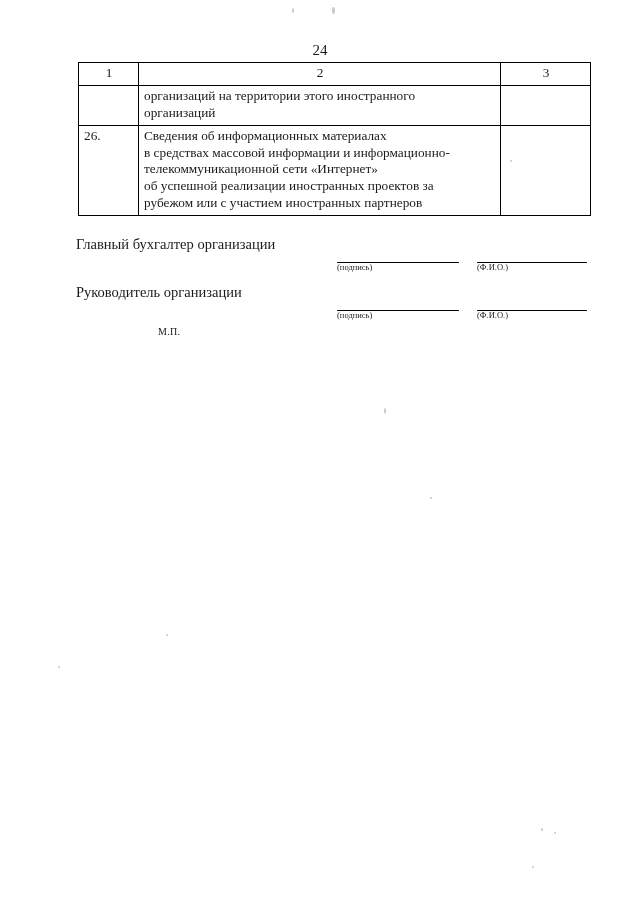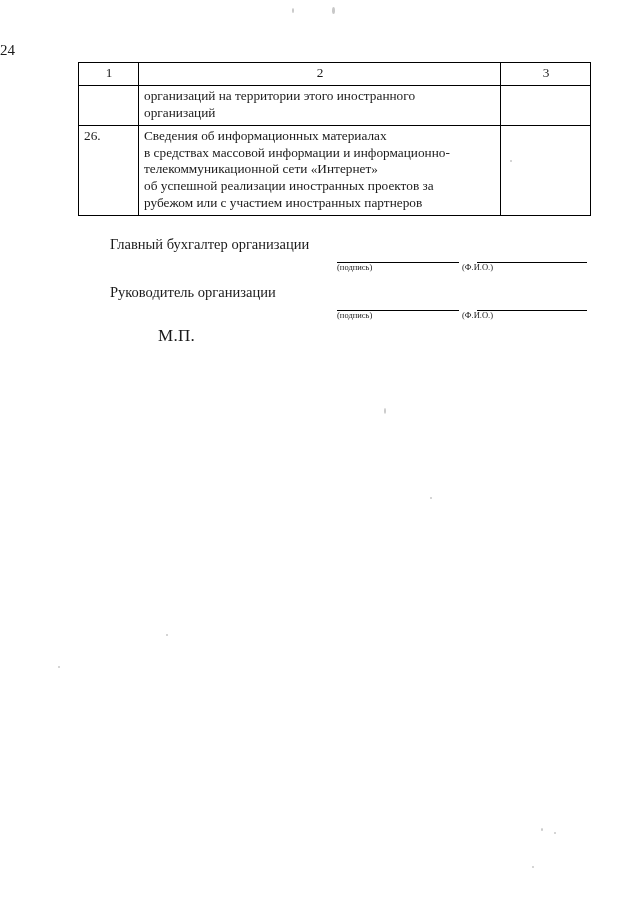--- a/index.html
+++ b/index.html
@@ -18,20 +18,21 @@
   .page {
     position: relative;
     width: 640px;
     height: 905px;
   }
   .page-number {
     position: absolute;
     top: 42px;
     left: 0;
     width: 640px;
+    text-align: center;
     font-size: 15px;
     font-family: "Liberation Serif", serif;
   }
   table.doc-table {
     position: absolute;
     top: 62px;
     left: 78px;
     width: 484px;
     border-collapse: collapse;
     table-layout: fixed;
@@ -64,43 +65,42 @@
   .sig-row {
     position: relative;
     height: 48px;
   }
   .sig-label {
     position: absolute;
     left: 76px;
     top: 0;
     font-size: 14.5px;
     white-space: nowrap;
-    margin-left: 34px;
   }
   .sig-line {
     position: absolute;
     border-bottom: 1px solid #000000;
     height: 15px;
   }
   .sig-line.a { left: 337px; width: 122px; top: 11px; }
   .sig-line.b { left: 477px; width: 110px; top: 11px; }
   .sig-caption {
     position: absolute;
     top: 26px;
     font-size: 8.5px;
     text-align: left;
     font-family: "Liberation Serif", serif;
   }
   .sig-caption.a { left: 337px; width: 122px; }
-  .sig-caption.b { left: 462px; width: 110px; }
+  .sig-caption.b { left: 477px; width: 110px; }
   .mp {
     position: absolute;
     top: 326px;
     left: 158px;
-    font-size: 17px;
+    font-size: 10px;
     letter-spacing: 0.3px;
   }
   
   .speck {
     position: absolute;
     background: #9a9a9a;
     border-radius: 50%;
     opacity: 0.55;
   }
 </style>

